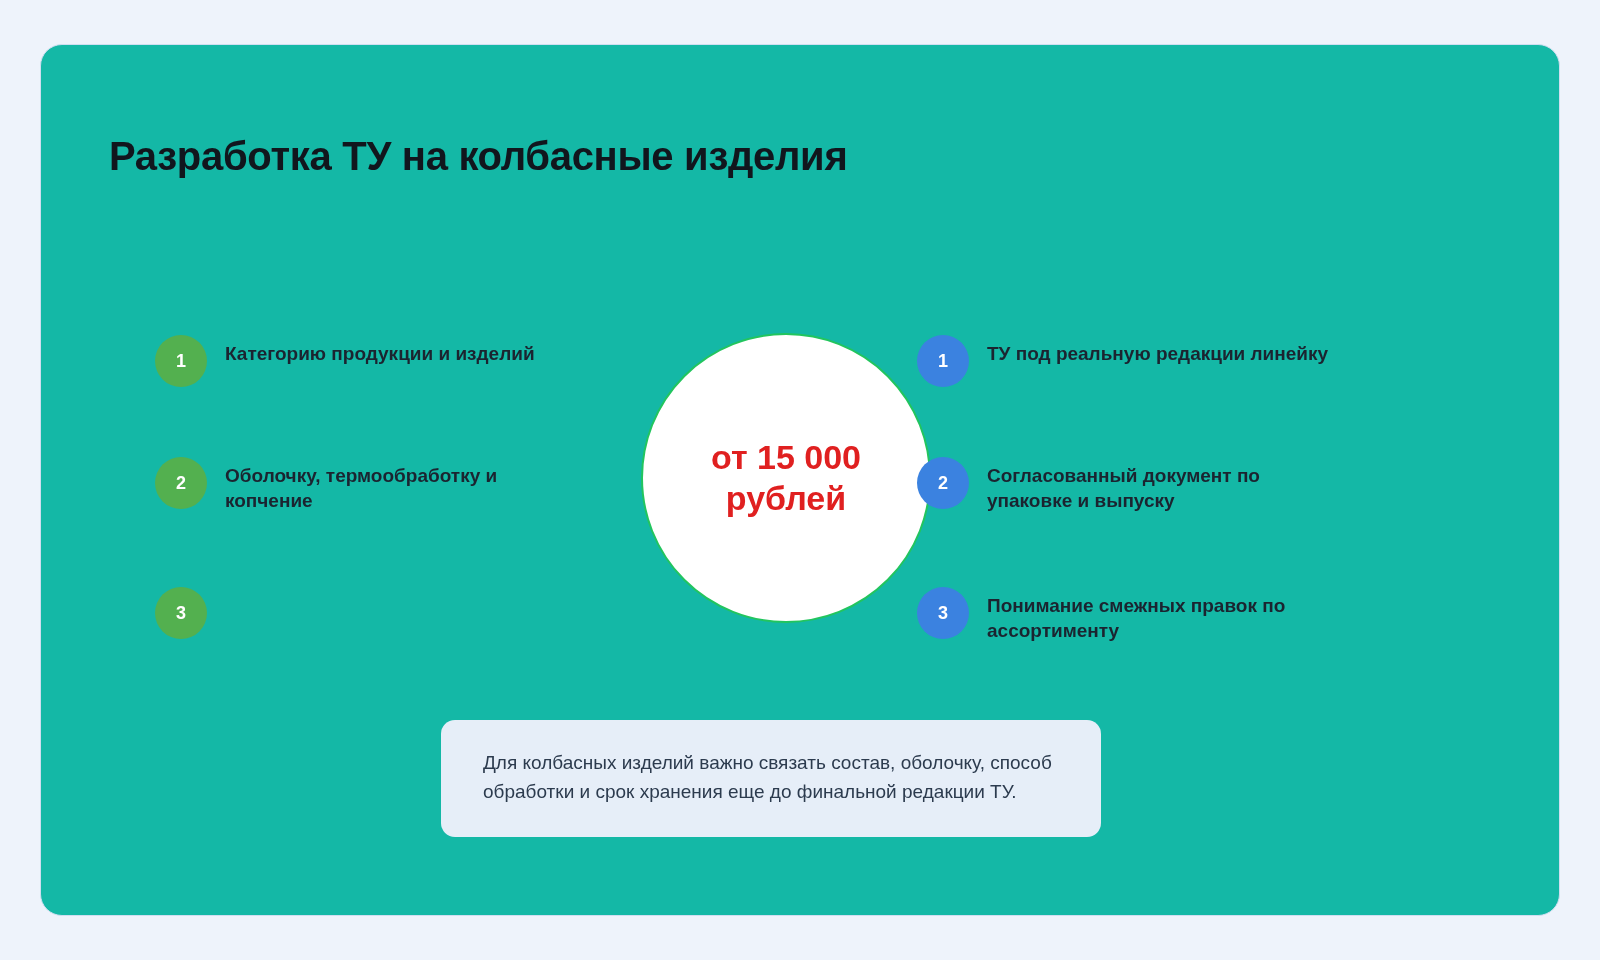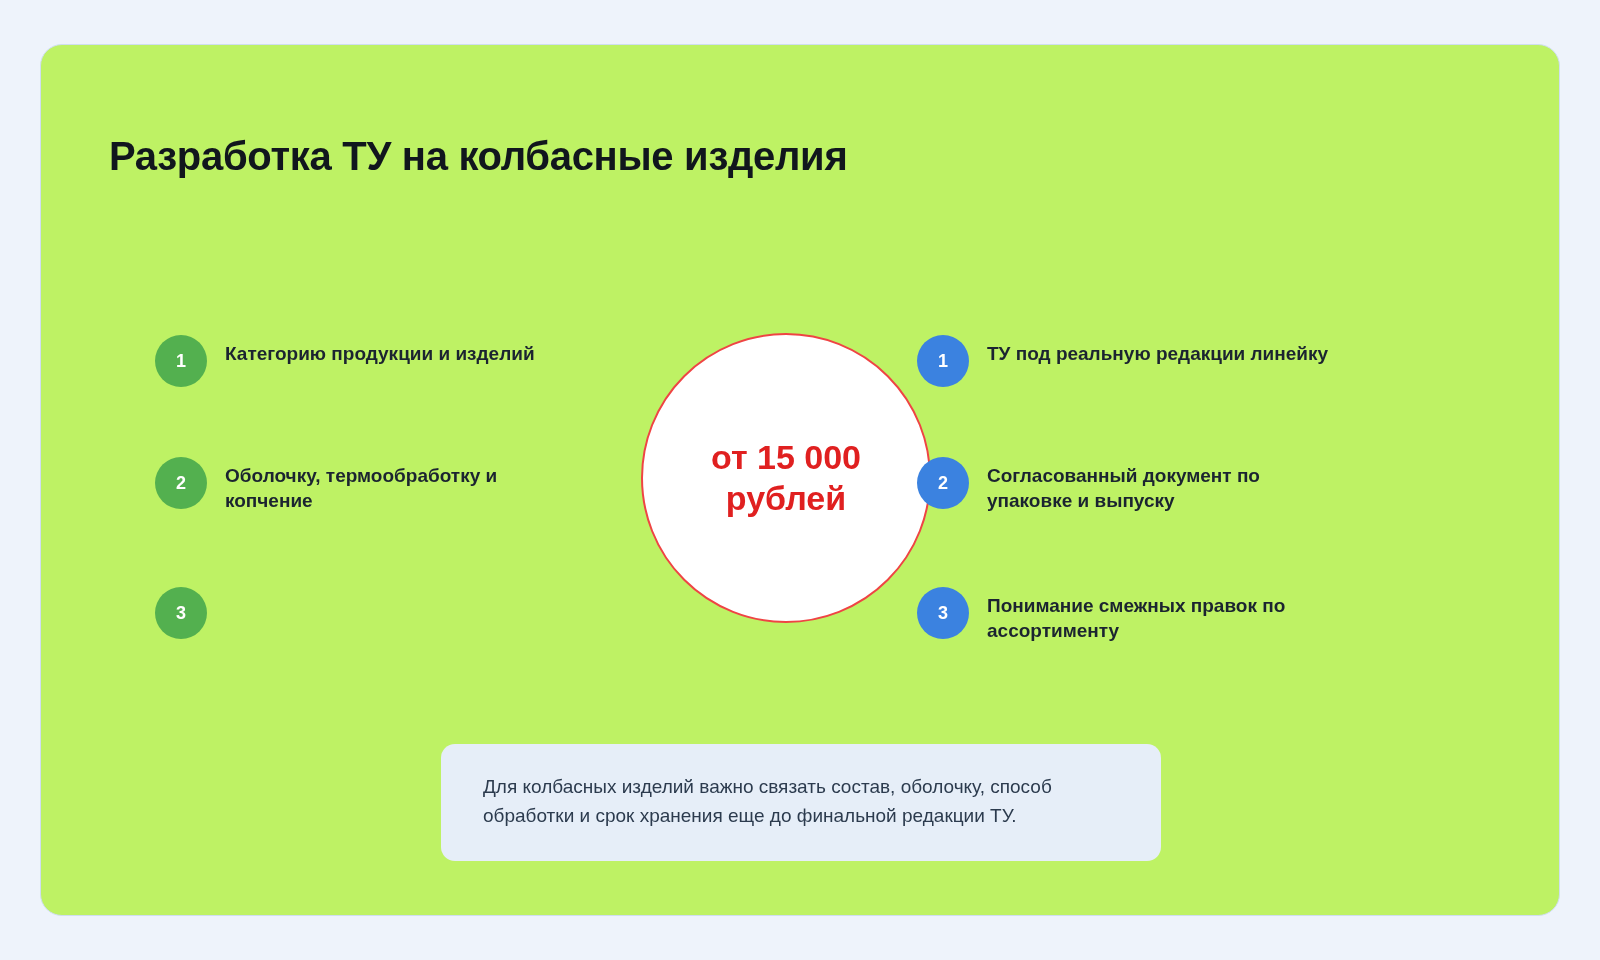--- a/index.html
+++ b/index.html
@@ -12,21 +12,21 @@
     background: #eef3fb;
     font-family: "Liberation Sans", sans-serif;
     overflow: hidden;
   }
   .card {
     position: absolute;
     left: 40px;
     top: 44px;
     width: 1520px;
     height: 872px;
-    background: #bef264;
+    background: #14b8a6;
     border: 1px solid #cfdef0;
     border-radius: 22px;
     box-sizing: border-box;
   }
   .title {
     position: absolute;
     left: 68px;
     top: 62px;
     font-size: 40px;
     font-weight: bold;
@@ -83,44 +83,43 @@
   .row3 { top: 540px; }
 
   .circle {
     position: absolute;
     left: 600px;
     top: 288px;
     width: 290px;
     height: 290px;
     border-radius: 50%;
     background: #ffffff;
-    border: 2px solid #ef4444;
+    border: 2px solid #22c55e;
     display: flex;
     align-items: center;
     justify-content: center;
     text-align: center;
     box-sizing: border-box;
   }
   .circle-text {
     font-size: 34px;
     font-weight: bold;
     color: #e02020;
     line-height: 1.22;
     width: 170px;
   }
   .note {
     position: absolute;
     left: 400px;
     top: 675px;
-    width: 720px;
+    width: 660px;
     box-sizing: border-box;
     background: #e6eef8;
     border-radius: 14px;
     padding: 28px 40px 30px 42px;
-    margin-top: 24px;
   }
   .note-text {
     font-size: 19px;
     color: #2c3b4e;
     line-height: 1.55;
   }
 </style>
 </head>
 <body>
 

